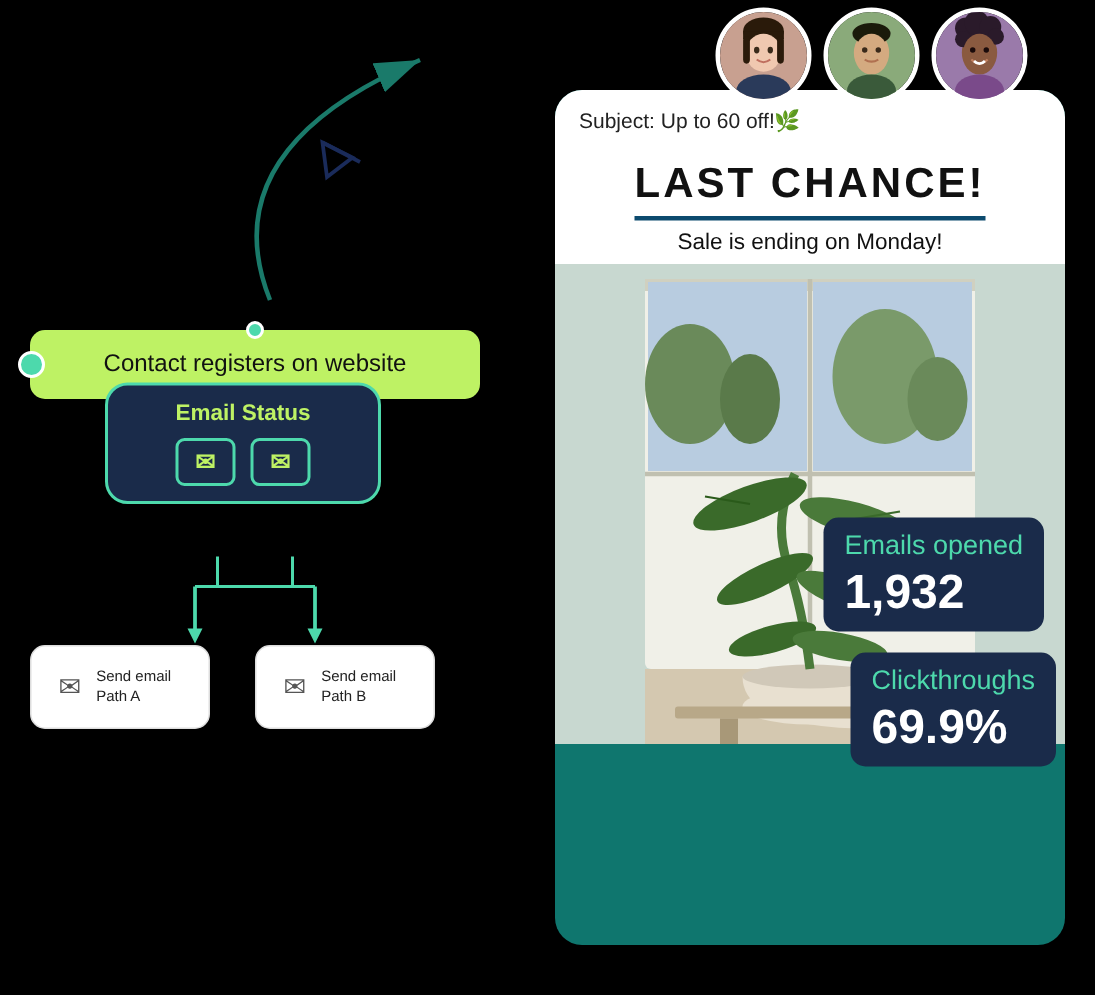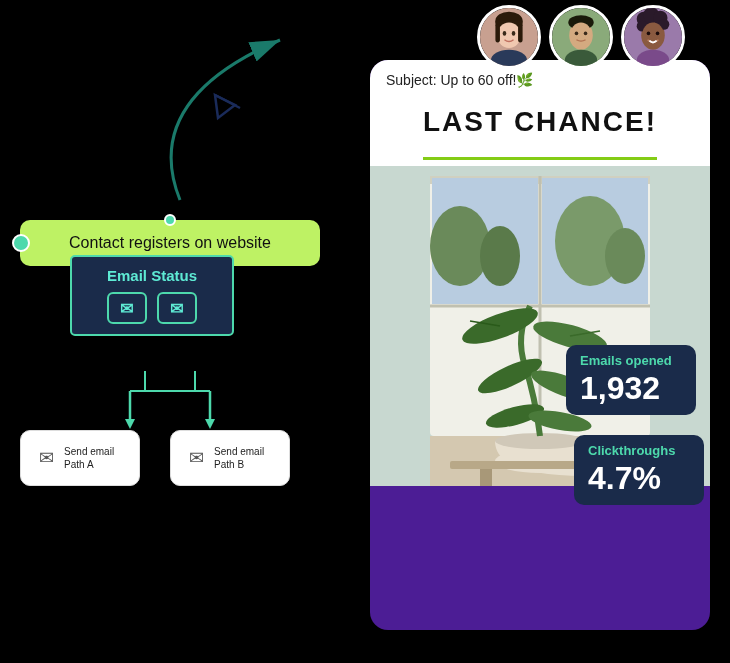--- a/index.html
+++ b/index.html
@@ -12,21 +12,21 @@
       position: relative;
     }
 
     
     .email-card {
       position: absolute;
       top: 60px;
       right: 20px;
       width: 340px;
       height: 570px;
-      background: #4c1d95;
+      background: #0f766e;
       border-radius: 18px;
       overflow: hidden;
       box-shadow: 0 8px 32px rgba(0,0,0,0.3);
       z-index: 2;
     }
 
     .email-subject {
       padding: 12px 16px 8px;
       font-size: 14px;
       color: #222;
@@ -38,23 +38,23 @@
       padding: 10px 16px 6px;
       background: #fff;
     }
 
     .email-header-text h1 {
       font-size: 28px;
       font-weight: 900;
       letter-spacing: 2px;
       text-transform: uppercase;
       color: #111;
-      border-bottom: 3px solid #84cc16;
+      border-bottom: 3px solid #0c4a6e;
       display: inline-block;
-      padding-bottom: 19px;
+      padding-bottom: 6px;
     }
 
     .email-header-text p {
       font-size: 15px;
       color: #111;
       margin-top: 6px;
     }
 
     .email-plant-image {
       width: 100%;
@@ -80,22 +80,22 @@
       top: 295px;
       background: #1a2b4a;
     }
 
     .stat-card.clickthroughs {
       top: 385px;
       background: #1a2b4a;
     }
 
     .stat-label {
-      font-size: 13px;
-      font-weight: 700;
+      font-size: 18px;
+      font-weight: 400;
       color: #4dd9ac;
       margin-bottom: 2px;
     }
 
     .stat-value {
       font-size: 32px;
       font-weight: 900;
       color: #fff;
     }
 
@@ -154,27 +154,27 @@
       width: 14px;
       height: 14px;
       background: #4dd9ac;
       border-radius: 50%;
       border: 2px solid #fff;
     }
 
     .email-status-box {
       background: #1a2b4a;
       border: 2px solid #4dd9ac;
-      border-radius: 5px;
+      border-radius: 15px;
       padding: 10px 20px;
-      color: #5eead4;
+      color: #bef264;
       font-size: 15px;
       font-weight: 600;
       text-align: center;
-      width: 164px;
+      width: 184px;
       position: relative;
     }
 
     .email-icons-row {
       display: flex;
       justify-content: center;
       gap: 10px;
       margin-top: 8px;
     }
 
@@ -372,20 +372,21 @@
     </div>
   </div>
 </div>
 
 <div class="email-card">
   <div class="email-subject">
     <span>Subject: Up to 60 off!🌿</span>
   </div>
   <div class="email-header-text">
     <h1>LAST CHANCE!</h1>
+    <p>Sale is ending on Monday!</p>
   </div>
 
   <div class="email-plant-image">
     <svg width="340" height="320" viewBox="0 0 340 320">
 
       <rect width="340" height="320" fill="#c8d8d0"></rect>
 
       <rect x="60" y="10" width="220" height="260" fill="#f0f0e8" rx="4"></rect>
       <rect x="60" y="10" width="220" height="8" fill="#d0d0c0"></rect>
 
@@ -423,15 +424,15 @@
       <rect x="218" y="303" width="12" height="17" fill="#a89878"></rect>
     </svg>
   </div>
 
   <div class="stat-card emails-opened" style="position:absolute; top:285px; right:14px;">
     <div class="stat-label">Emails opened</div>
     <div class="stat-value">1,932</div>
   </div>
   <div class="stat-card clickthroughs" style="position:absolute; top:375px; right:6px;">
     <div class="stat-label">Clickthroughs</div>
-    <div class="stat-value">4.7%</div>
+    <div class="stat-value">69.9%</div>
   </div>
 </div>
 
 </body></html>

